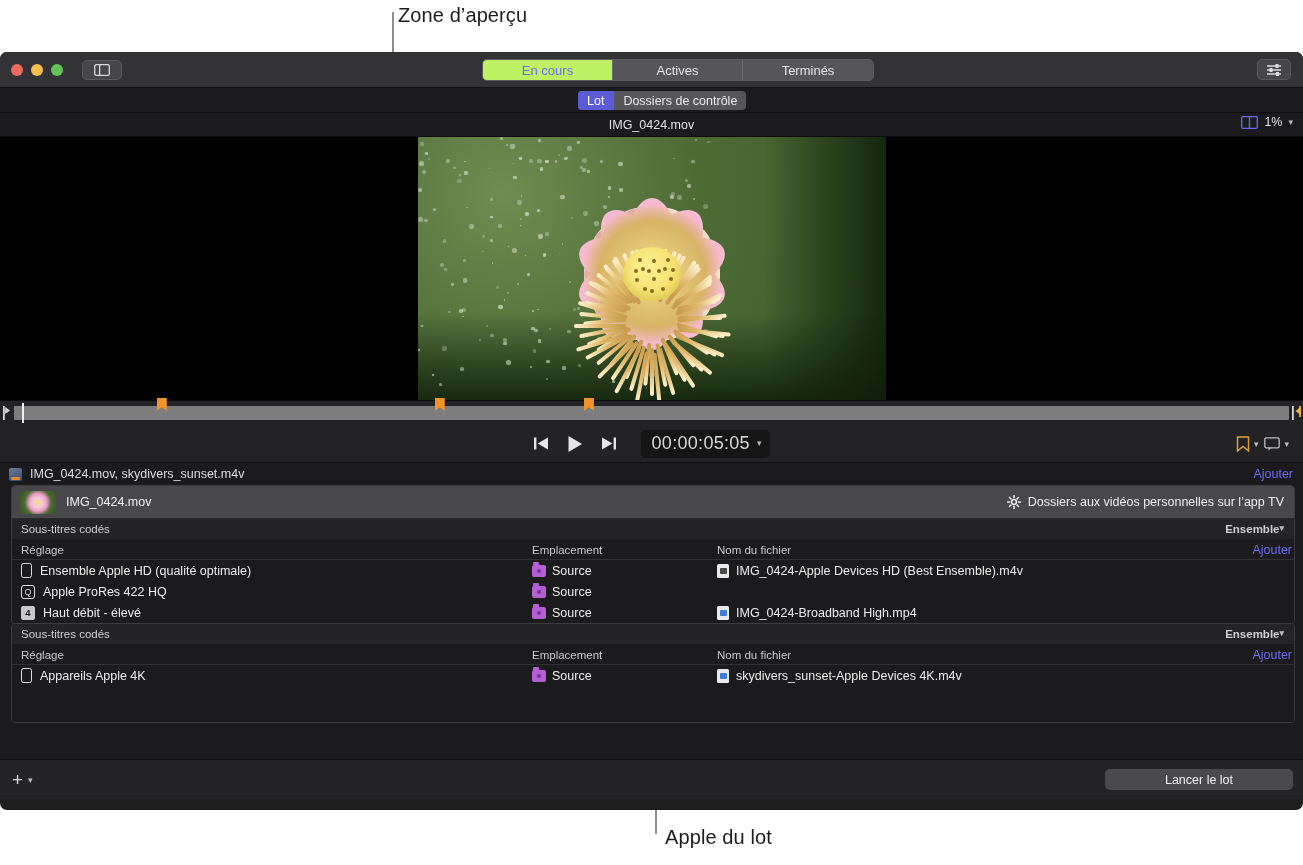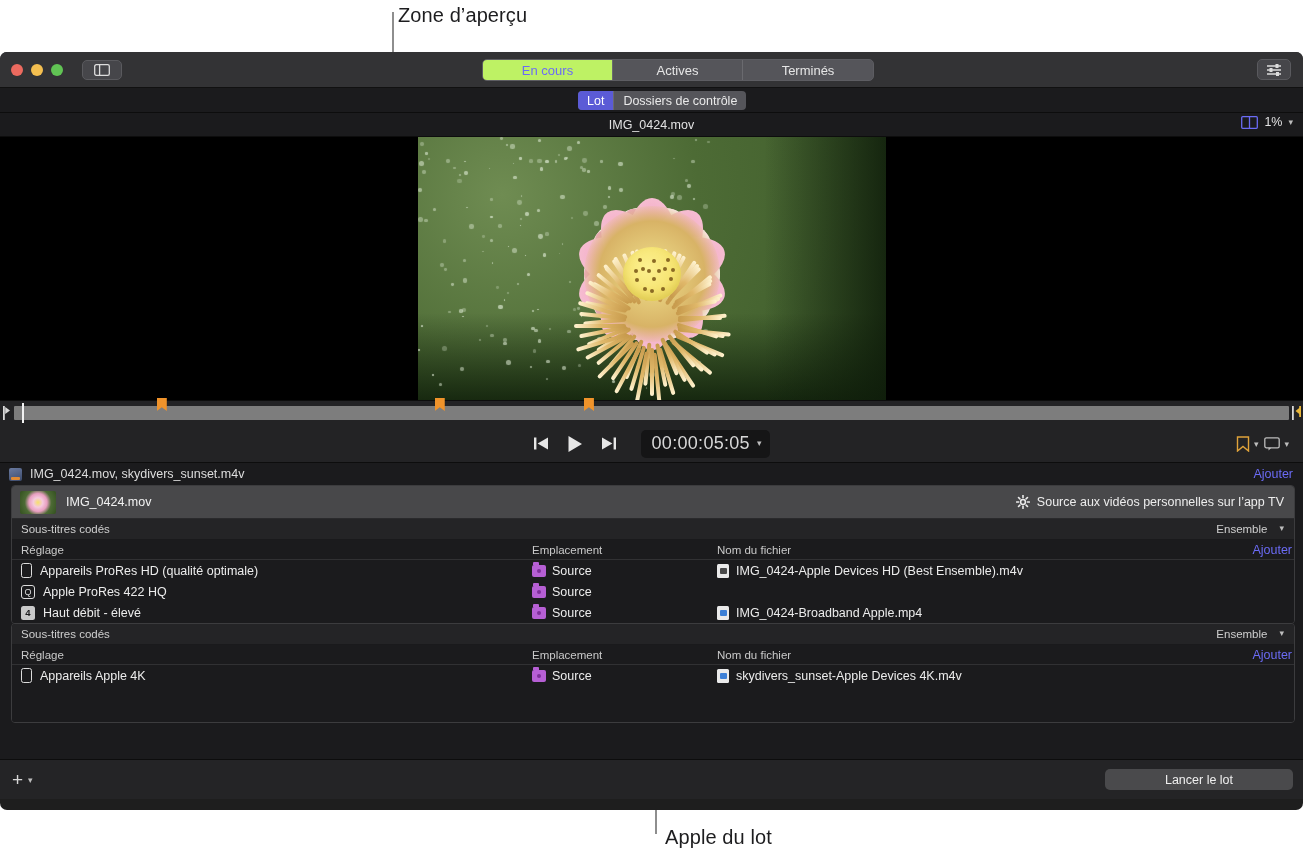--- a/index.html
+++ b/index.html
@@ -331,22 +331,22 @@
 
   .sub-row {
     height: 21px;
     background: #242426;
     display: flex; align-items: center;
     padding: 0 10px 0 9px;
     border-bottom: 1px solid #1a1a1c;
   }
   .sub-row .sr-label { font-size: 11.5px; color: #cfcfcf; }
   .sub-row .sr-right {
-    margin-left: auto; display: flex; align-items: flex-start; gap: 12px;
-    font-size: 11.5px; color: #cfcfcf;
+    margin-left: auto; display: flex; align-items: flex-start; gap: 0;
+    font-size: 11.5px; color: #cfcfcf; font-weight: bold;
   }
 
   .col-head {
     height: 20px;
     background: #1b1b1d;
     display: flex; align-items: center;
     border-bottom: 1px solid #313133;
     font-size: 11.5px; color: #c9c9c9;
   }
   .c-setting { width: 520px; padding-left: 9px; }
@@ -851,21 +851,21 @@
                 <line x1="7" y1="0.6" x2="7" y2="2.6"></line>
                   <line x1="7" y1="11.4" x2="7" y2="13.4"></line>
                 <line x1="0.6" y1="7" x2="2.6" y2="7"></line>
                   <line x1="11.4" y1="7" x2="13.4" y2="7"></line>
                 <line x1="2.5" y1="2.5" x2="3.9" y2="3.9"></line>
                   <line x1="10.1" y1="10.1" x2="11.5" y2="11.5"></line>
                 <line x1="11.5" y1="2.5" x2="10.1" y2="3.9"></line>
                   <line x1="3.9" y1="10.1" x2="2.5" y2="11.5"></line>
               </g>
             </svg>
-            <span>Source aux vidéos personnelles sur l’app TV</span>
+            <span>Dossiers aux vidéos personnelles sur l’app TV</span>
           </div>
         </div>
 
         <div class="sub-row">
           <span class="sr-label">Sous-titres codés</span>
           <span class="sr-right">
             <span>Ensemble</span>
             <span class="chev">▾</span>
           </span>
         </div>
@@ -875,21 +875,21 @@
           <div class="c-loc">Emplacement</div>
           <div class="c-file">
             <span>Nom du fichier</span>
             <span class="link">Ajouter</span>
           </div>
         </div>
 
         <div class="srow">
           <div class="c-setting">
             <span class="ico-device"></span>
-            <span>Appareils ProRes HD (qualité optimale)</span>
+            <span>Ensemble Apple HD (qualité optimale)</span>
           </div>
           <div class="c-loc">
             <span class="ico-folder"></span>
             <span>Source</span>
           </div>
           <div class="c-file">
             <span class="ico-file plain"></span>
             <span>IMG_0424-Apple Devices HD (Best Ensemble).m4v</span>
           </div>
         </div>
@@ -909,21 +909,21 @@
           <div class="c-setting">
             <span class="ico-four">4</span>
             <span>Haut débit - élevé</span>
           </div>
           <div class="c-loc">
             <span class="ico-folder"></span>
             <span>Source</span>
           </div>
           <div class="c-file">
             <span class="ico-file"></span>
-            <span>IMG_0424-Broadband Apple.mp4</span>
+            <span>IMG_0424-Broadband High.mp4</span>
           </div>
         </div>
       </div>
 
       <div class="job">
 
         <div class="sub-row">
           <span class="sr-label">Sous-titres codés</span>
           <span class="sr-right">
             <span>Ensemble</span>

